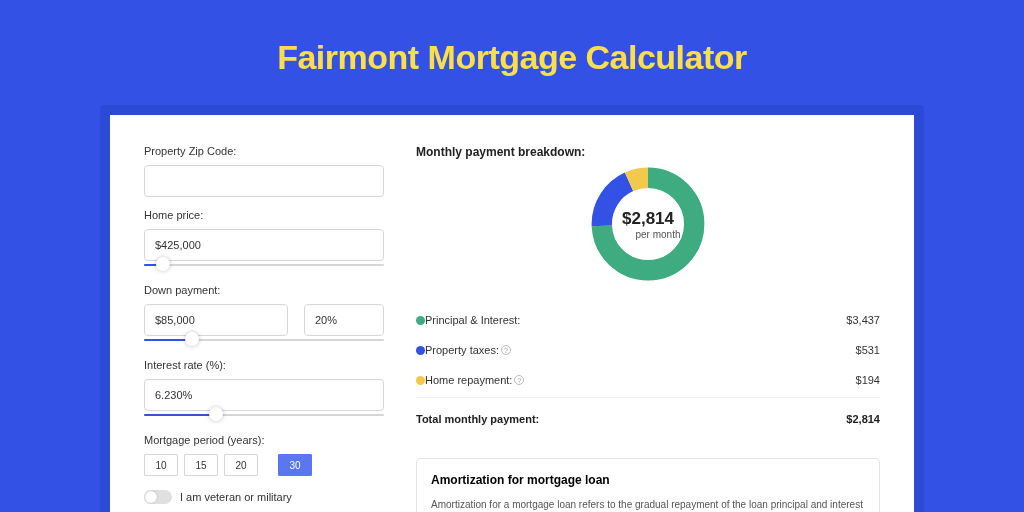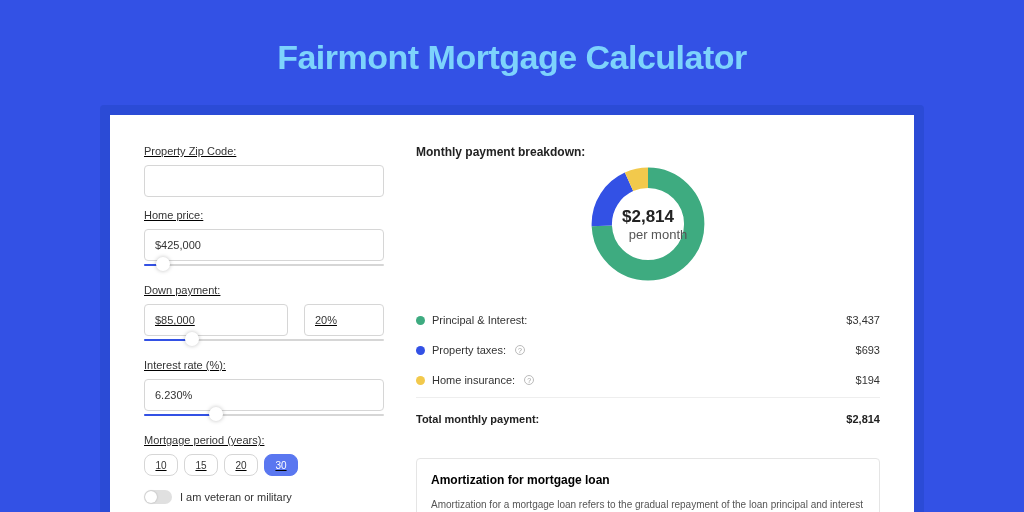--- a/index.html
+++ b/index.html
@@ -1,65 +1,65 @@
 <!DOCTYPE html>
 <html><head>
 <meta charset="utf-8">
 <style>
   * { box-sizing: border-box; margin: 0; padding: 0; }
   html, body { width: 1024px; height: 512px; overflow: hidden; font-family: -apple-system, BlinkMacSystemFont, "Segoe UI", Arial, sans-serif; }
   body { background: #3351e5; }
-  .page-title { color: #7dd3fc; font-size: 34px; font-weight: 700; text-align: center; padding: 38px 0 28px; letter-spacing: -0.5px; }
+  .page-title { color: #fde047; font-size: 34px; font-weight: 700; text-align: center; padding: 38px 0 28px; letter-spacing: -0.5px; }
   .outer-card { background: #2b4bd6; width: 824px; margin: 0 auto; padding: 10px 10px 0; border-radius: 4px 4px 0 0; }
   .inner-card { background: #fff; width: 804px; padding: 30px 34px 0; display: flex; gap: 32px; }
   .left-col { width: 240px; flex-shrink: 0; }
   .right-col { flex: 1; }
   .field-label { font-size: 11px; color: #333; margin-bottom: 8px; display: block; }
   .text-input {
     width: 100%; height: 32px; border: 1px solid #d6d6d6; border-radius: 4px;
     padding: 0 10px; font-size: 11px; color: #333;
   }
-  .field-group { margin-bottom: 12px; position: relative; text-decoration: underline; }
+  .field-group { margin-bottom: 12px; position: relative; }
   .dual-row { display: flex; gap: 16px; }
   .dual-row .text-input:first-child { flex: 2.1; }
   .dual-row .text-input:last-child { flex: 1; }
   .slider-wrap { position: relative; height: 14px; margin-top: -3px; }
   .slider-track { position: absolute; top: 6px; left: 0; right: 0; height: 2px; background: #d6d6d6; border-radius: 1px; }
   .slider-fill { position: absolute; top: 6px; left: 0; height: 2px; background: #3351e5; border-radius: 1px; }
   .slider-thumb {
     position: absolute; top: -1px; width: 14px; height: 14px; border-radius: 50%;
     background: #fff; box-shadow: 0 0 4px rgba(0,0,0,0.25); transform: translateX(-50%);
   }
   .period-row { display: flex; gap: 6px; }
   .period-btn {
-    width: 34px; height: 22px; border: 1px solid #d6d6d6; border-radius: 8px;
+    width: 34px; height: 22px; border: 1px solid #d6d6d6; border-radius: 1px;
     background: #fff; font-size: 10px; color: #333; display: flex; align-items: center; justify-content: center;
     cursor: pointer;
   }
-  .period-btn.active { background: #5a77f0; color: #fff; border-color: #5a77f0; }
+  .period-btn.active { background: #5a77f0; color: #fff; border-color: #5a77f0; margin-left: 14px; }
   .toggle-row { display: flex; align-items: center; gap: 8px; margin-top: 14px; }
   .toggle {
     width: 28px; height: 14px; background: #e0e0e0; border-radius: 10px; position: relative; cursor: pointer;
   }
   .toggle-knob {
     position: absolute; left: 1px; top: 1px; width: 12px; height: 12px; background: #fff; border-radius: 50%;
     box-shadow: 0 0 2px rgba(0,0,0,0.25);
   }
   .toggle-label { font-size: 11px; color: #333; }
   .section-title { font-size: 12px; font-weight: 600; color: #222; margin-bottom: 4px; }
   .donut-wrap { display: flex; justify-content: center; margin-bottom: 20px; }
   .donut { position: relative; width: 122px; height: 122px; }
   .donut svg { width: 122px; height: 122px; transform: rotate(-90deg); }
   .donut-center {
     position: absolute; inset: 0; display: flex; flex-direction: column; align-items: center; justify-content: center;
   }
   .donut-amount { font-size: 17px; font-weight: 700; color: #222; }
-  .donut-sub { font-size: 13px; color: #555; padding-left: 20px; }
+  .donut-sub { font-size: 10px; color: #555; padding-left: 20px; }
   .legend-row { display: flex; align-items: center; justify-content: space-between; padding: 9px 0; font-size: 11px; color: #333; }
-  .legend-left { display: flex; align-items: center; gap: 7px; }
+  .legend-left { display: flex; align-items: center; gap: 0; }
   .legend-dot { width: 9px; height: 9px; border-radius: 50%; }
   .legend-dot.pi { background: #3eab80; }
   .legend-dot.tax { background: #3351e5; }
   .legend-dot.ins { background: #f2c94c; }
   .info-icon {
     width: 10px; height: 10px; border: 1px solid #bbb; border-radius: 50%;
     display: inline-flex; align-items: center; justify-content: center;
     font-size: 7px; color: #999; margin-left: 2px;
   }
   .legend-value { font-weight: 400; }
@@ -159,27 +159,27 @@
         </div>
         <span class="legend-value">$3,437</span>
       </div>
 
       <div class="legend-row">
         <div class="legend-left">
           <span class="legend-dot tax"></span>
           <span>Property taxes:</span>
           <span class="info-icon">?</span>
         </div>
-        <span class="legend-value">$693</span>
+        <span class="legend-value">$531</span>
       </div>
 
       <div class="legend-row">
         <div class="legend-left">
           <span class="legend-dot ins"></span>
-          <span>Home insurance:</span>
+          <span>Home repayment:</span>
           <span class="info-icon">?</span>
         </div>
         <span class="legend-value">$194</span>
       </div>
 
       <div class="total-row">
         <span>Total monthly payment:</span>
         <span>$2,814</span>
       </div>
 

